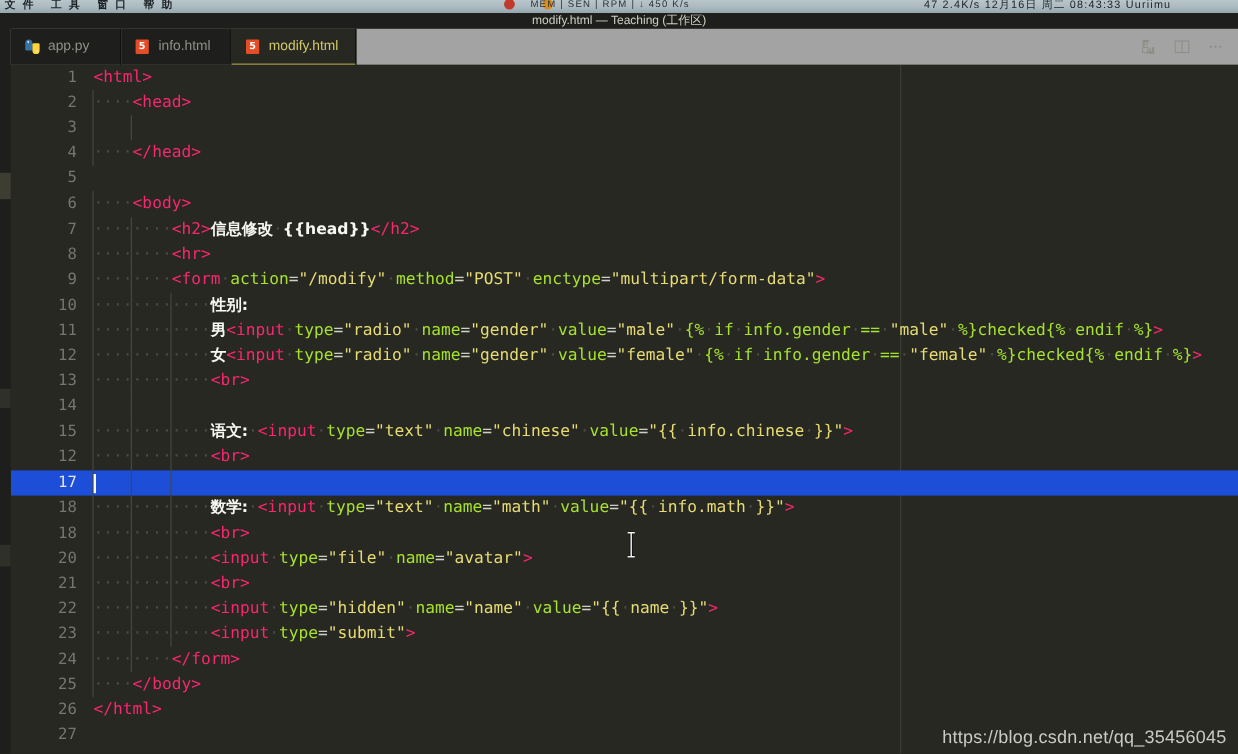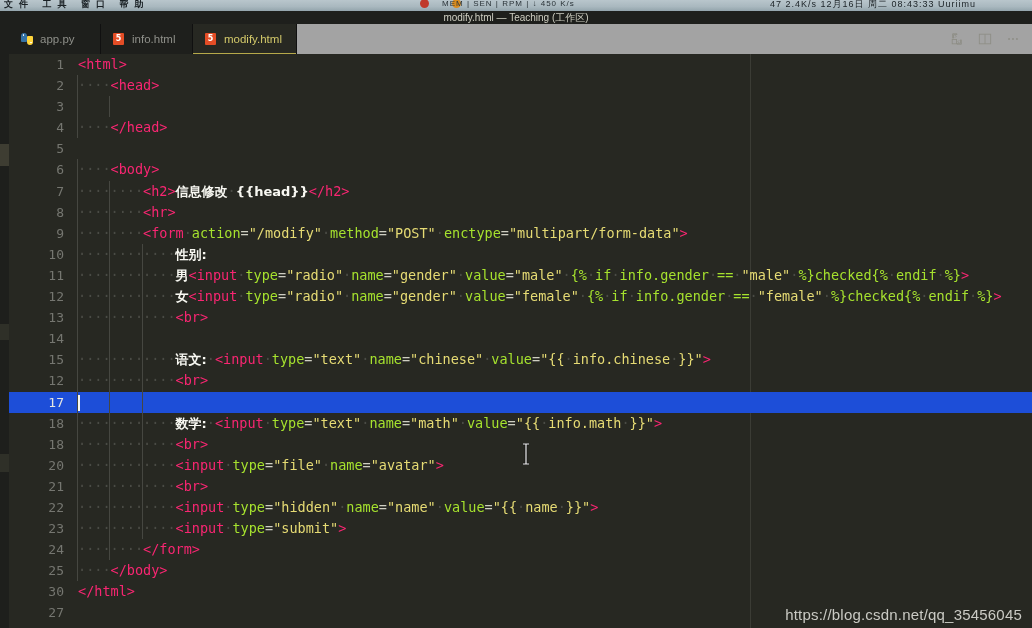--- a/index.html
+++ b/index.html
@@ -238,21 +238,21 @@
         <div class="row"><span class="lnum">12</span><span class="guide" style="left: 68px;"></span><span class="guide" style="left: 100.48px;"></span><span class="guide" style="left: 132.96px;"></span><span class="ltext"><span class="dot">····</span><span class="dot">····</span><span class="dot">····</span><span class="tag">&lt;br&gt;</span></span></div>
         <div class="row active"><span class="lnum">17</span><span class="guide" style="left: 68px;"></span><span class="guide" style="left: 100.48px;"></span><span class="guide" style="left: 132.96px;"></span><span class="ltext"></span><span class="caret"></span></div>
         <div class="row"><span class="lnum">18</span><span class="guide" style="left: 68px;"></span><span class="guide" style="left: 100.48px;"></span><span class="guide" style="left: 132.96px;"></span><span class="ltext"><span class="dot">····</span><span class="dot">····</span><span class="dot">····</span><span class="txt">数学:</span><span class="dot">·</span><span class="tag">&lt;input</span><span class="dot">·</span><span class="attr">type</span><span class="punc">=</span><span class="str">"text"</span><span class="dot">·</span><span class="attr">name</span><span class="punc">=</span><span class="str">"math"</span><span class="dot">·</span><span class="attr">value</span><span class="punc">=</span><span class="str">"{{</span><span class="dot">·</span><span class="str">info.math</span><span class="dot">·</span><span class="str">}}"</span><span class="tag">&gt;</span></span></div>
         <div class="row"><span class="lnum">18</span><span class="guide" style="left: 68px;"></span><span class="guide" style="left: 100.48px;"></span><span class="guide" style="left: 132.96px;"></span><span class="ltext"><span class="dot">····</span><span class="dot">····</span><span class="dot">····</span><span class="tag">&lt;br&gt;</span></span></div>
         <div class="row"><span class="lnum">20</span><span class="guide" style="left: 68px;"></span><span class="guide" style="left: 100.48px;"></span><span class="guide" style="left: 132.96px;"></span><span class="ltext"><span class="dot">····</span><span class="dot">····</span><span class="dot">····</span><span class="tag">&lt;input</span><span class="dot">·</span><span class="attr">type</span><span class="punc">=</span><span class="str">"file"</span><span class="dot">·</span><span class="attr">name</span><span class="punc">=</span><span class="str">"avatar"</span><span class="tag">&gt;</span></span></div>
         <div class="row"><span class="lnum">21</span><span class="guide" style="left: 68px;"></span><span class="guide" style="left: 100.48px;"></span><span class="guide" style="left: 132.96px;"></span><span class="ltext"><span class="dot">····</span><span class="dot">····</span><span class="dot">····</span><span class="tag">&lt;br&gt;</span></span></div>
         <div class="row"><span class="lnum">22</span><span class="guide" style="left: 68px;"></span><span class="guide" style="left: 100.48px;"></span><span class="guide" style="left: 132.96px;"></span><span class="ltext"><span class="dot">····</span><span class="dot">····</span><span class="dot">····</span><span class="tag">&lt;input</span><span class="dot">·</span><span class="attr">type</span><span class="punc">=</span><span class="str">"hidden"</span><span class="dot">·</span><span class="attr">name</span><span class="punc">=</span><span class="str">"name"</span><span class="dot">·</span><span class="attr">value</span><span class="punc">=</span><span class="str">"{{</span><span class="dot">·</span><span class="str">name</span><span class="dot">·</span><span class="str">}}"</span><span class="tag">&gt;</span></span></div>
         <div class="row"><span class="lnum">23</span><span class="guide" style="left: 68px;"></span><span class="guide" style="left: 100.48px;"></span><span class="guide" style="left: 132.96px;"></span><span class="ltext"><span class="dot">····</span><span class="dot">····</span><span class="dot">····</span><span class="tag">&lt;input</span><span class="dot">·</span><span class="attr">type</span><span class="punc">=</span><span class="str">"submit"</span><span class="tag">&gt;</span></span></div>
         <div class="row"><span class="lnum">24</span><span class="guide" style="left: 68px;"></span><span class="guide" style="left: 100.48px;"></span><span class="ltext"><span class="dot">····</span><span class="dot">····</span><span class="tag">&lt;/form&gt;</span></span></div>
         <div class="row"><span class="lnum">25</span><span class="guide" style="left: 68px;"></span><span class="ltext"><span class="dot">····</span><span class="tag">&lt;/body&gt;</span></span></div>
-        <div class="row"><span class="lnum">30</span><span class="ltext"><span class="tag">&lt;/html&gt;</span></span></div>
+        <div class="row"><span class="lnum">26</span><span class="ltext"><span class="tag">&lt;/html&gt;</span></span></div>
         <div class="row"><span class="lnum">27</span><span class="ltext"></span></div>
       </div>
     <div class="ibeam">
       <svg width="8" height="22" viewBox="0 0 8 22">
         <path d="M1 1h6M4 1v20M1 21h6" stroke="#111" stroke-width="2.6" fill="none"></path>
         <path d="M1 1h6M4 1v20M1 21h6" stroke="#f2f2f2" stroke-width="1.2" fill="none"></path>
       </svg>
     </div>
   </div>
 

